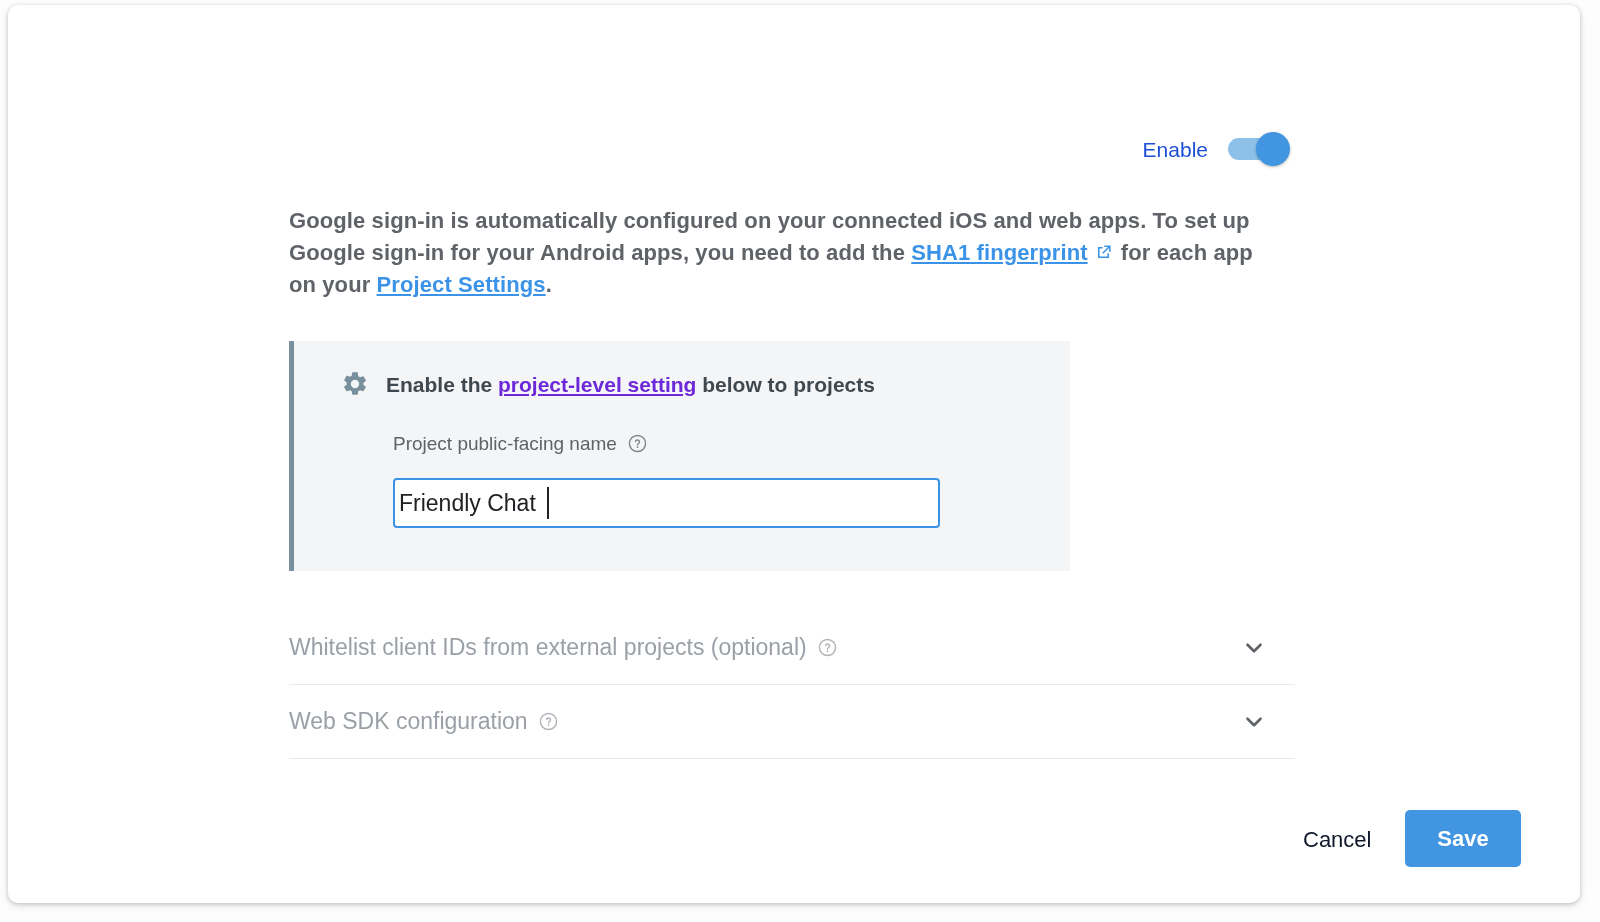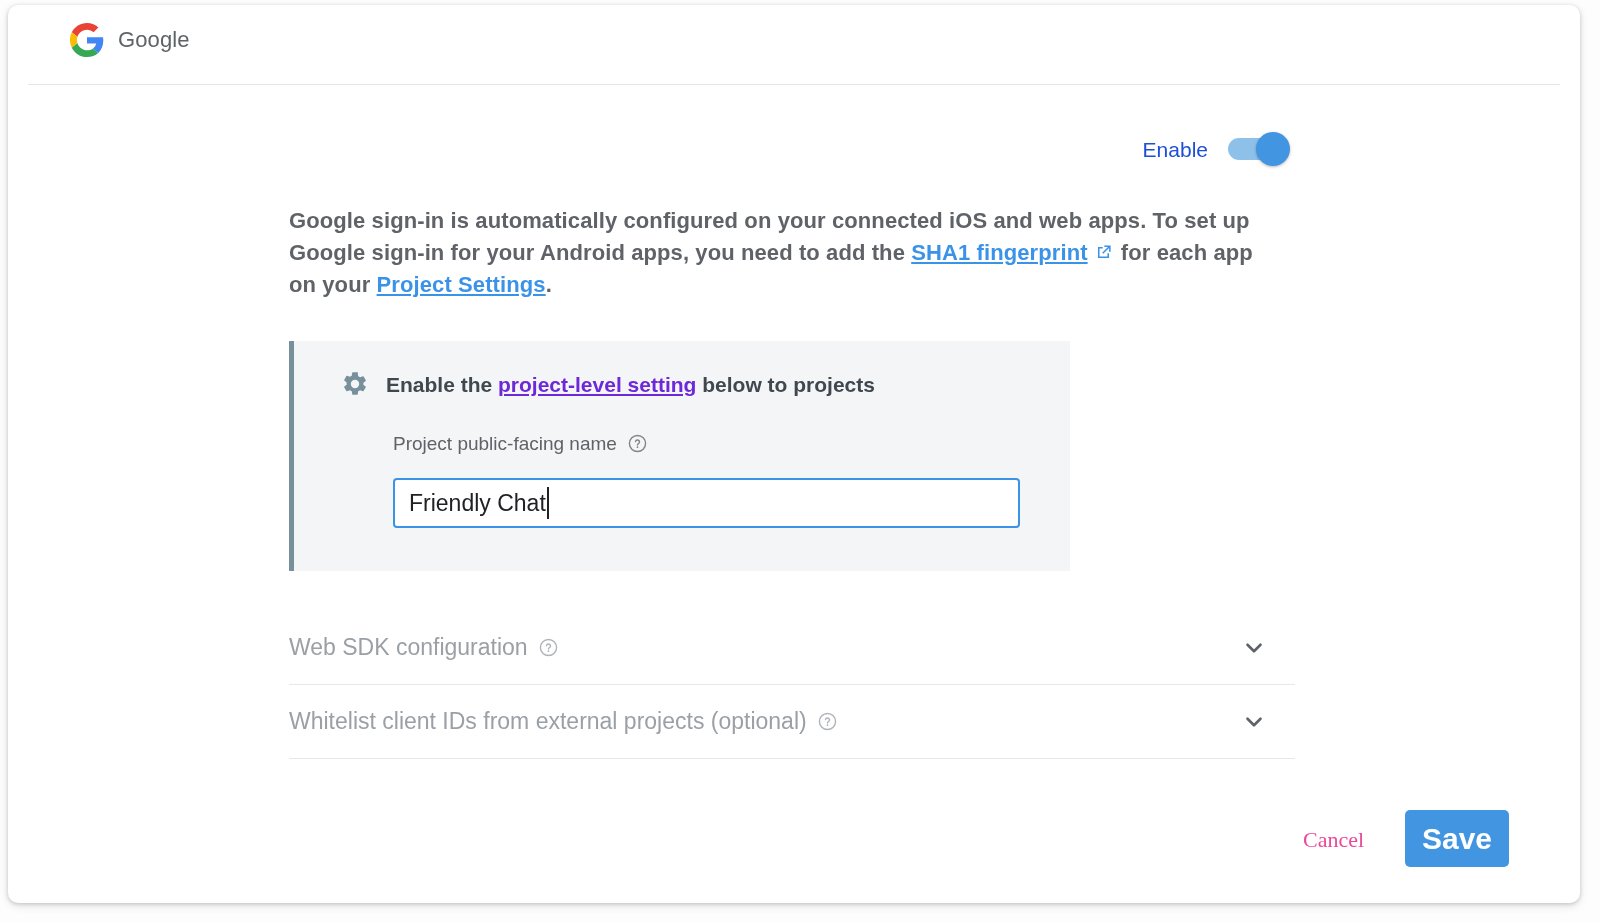--- a/index.html
+++ b/index.html
@@ -164,30 +164,30 @@
     color: #5f6368;
     line-height: 1;
     text-align: center;
   }
   .help-icon { width: 19px; height: 19px; display:block; flex:none; }
 
   .text-input {
     position: absolute;
     left: 99px;
     top: 137px;
-    width: 627px;
+    width: 547px;
     height: 50px;
     box-sizing: border-box;
     border: 2px solid #3b93e8;
     border-radius: 4px;
     background: #ffffff;
     font-family: "Liberation Sans", sans-serif;
     font-size: 23px;
     color: #202124;
-    padding: 0 14px;
+    padding: 0 4px;
     outline: none;
   }
   .caret {
     position: absolute;
     left: 253px;
     top: 146px;
     width: 2px;
     height: 32px;
     background: #202124;
   }
@@ -219,64 +219,50 @@
   }
   .acc-help { width: 19px; height: 19px; display:block; flex:none; }
   .chevron { width: 26px; height: 26px; display:block; margin-right: 28px; }
 
   
   .cancel-btn {
     position: absolute;
     left: 1287px;
     top: 818px;
     font-size: 22px;
-    color: #ec4899;
+    color: #0f172a;
     background: transparent;
     border: none;
-    font-family: Liberation Serif, serif;
+    font-family: Liberation Sans, sans-serif;
     padding: 6px 8px;
     cursor: pointer;
     line-height: 1;
   }
   .save-btn {
     position: absolute;
     left: 1397px;
     top: 805px;
-    width: 104px;
+    width: 116px;
     height: 57px;
     background: #4195e1;
     color: #ffffff;
-    font-size: 30px;
+    font-size: 22px;
     font-weight: bold;
     border: none;
     border-radius: 5px;
     font-family: "Liberation Sans", sans-serif;
     cursor: pointer;
   }
 </style>
 </head>
 <body>
 
 <div id="root">
   <div class="card">
 
-    <div class="card-header">
-      <div class="header-inner">
-        <span>
-          <svg class="google-logo" viewBox="0 0 48 48" xmlns="http://www.w3.org/2000/svg">
-            <path fill="#EA4335" d="M24 9.5c3.54 0 6.71 1.22 9.21 3.6l6.85-6.85C35.9 2.38 30.47 0 24 0 14.62 0 6.51 5.38 2.56 13.22l7.98 6.19C12.43 13.72 17.74 9.5 24 9.5z"></path>
-            <path fill="#4285F4" d="M46.98 24.55c0-1.57-.15-3.09-.38-4.55H24v9.02h12.94c-.58 2.96-2.26 5.48-4.78 7.18l7.73 6c4.51-4.18 7.09-10.36 7.09-17.65z"></path>
-            <path fill="#FBBC05" d="M10.53 28.59c-.48-1.45-.76-2.99-.76-4.59s.27-3.14.76-4.59l-7.98-6.19C.92 16.46 0 20.12 0 24c0 3.88.92 7.54 2.56 10.78l7.97-6.19z"></path>
-            <path fill="#34A853" d="M24 48c6.48 0 11.93-2.13 15.89-5.81l-7.73-6c-2.15 1.45-4.92 2.3-8.16 2.3-6.26 0-11.57-4.22-13.47-9.91l-7.98 6.19C6.51 42.62 14.62 48 24 48z"></path>
-          </svg>
-        </span>
-        <span class="provider-title">Google</span>
-      </div>
-      <div class="header-rule"></div>
-    </div>
 
     <div class="enable-row">
       <span class="enable-label">Enable</span>
       <div class="toggle">
         <div class="knob"></div>
       </div>
     </div>
 
     <div class="description">
       <span>Google sign-in is automatically configured on your connected iOS and web apps. To set up Google sign-in for your Android apps, you need to add the </span><a class="link" href="#">SHA1 fingerprint</a><span class="ext-icon">
@@ -306,56 +292,56 @@
             <path d="M9.5 9.4a2.6 2.6 0 0 1 5.1.6c0 1.8-2.6 2.1-2.6 3.9" fill="none" stroke="#80868b" stroke-width="1.8" stroke-linecap="round"></path>
           </svg>
         </span>
       </div>
 
       <input class="text-input" type="text" value="Friendly Chat" style="">
       <div class="caret"></div>
     </div>
 
     <div class="accordions">
+
+      <div class="acc-row">
+        <div class="acc-left">
+          <span class="acc-title">Whitelist client IDs from external projects (optional)</span>
+          <span>
+            <svg class="acc-help" viewBox="0 0 24 24" xmlns="http://www.w3.org/2000/svg">
+              <circle cx="12" cy="12" r="10.2" fill="none" stroke="#b0b4b8" stroke-width="1.8"></circle>
+              <path d="M12 16.6v.02" stroke="#b0b4b8" stroke-width="2.2" stroke-linecap="round"></path>
+              <path d="M9.5 9.4a2.6 2.6 0 0 1 5.1.6c0 1.8-2.6 2.1-2.6 3.9" fill="none" stroke="#b0b4b8" stroke-width="1.8" stroke-linecap="round"></path>
+            </svg>
+          </span>
+        </div>
+        <span>
+          <svg class="chevron" viewBox="0 0 24 24" xmlns="http://www.w3.org/2000/svg">
+            <path d="M6 9l6 6 6-6" fill="none" stroke="#5f6368" stroke-width="2.4" stroke-linecap="round" stroke-linejoin="round"></path>
+          </svg>
+        </span>
+      </div>
 
       <div class="acc-row">
         <div class="acc-left">
           <span class="acc-title">Web SDK configuration</span>
           <span>
             <svg class="acc-help" viewBox="0 0 24 24" xmlns="http://www.w3.org/2000/svg">
               <circle cx="12" cy="12" r="10.2" fill="none" stroke="#b0b4b8" stroke-width="1.8"></circle>
               <path d="M12 16.6v.02" stroke="#b0b4b8" stroke-width="2.2" stroke-linecap="round"></path>
               <path d="M9.5 9.4a2.6 2.6 0 0 1 5.1.6c0 1.8-2.6 2.1-2.6 3.9" fill="none" stroke="#b0b4b8" stroke-width="1.8" stroke-linecap="round"></path>
             </svg>
           </span>
         </div>
         <span>
           <svg class="chevron" viewBox="0 0 24 24" xmlns="http://www.w3.org/2000/svg">
             <path d="M6 9l6 6 6-6" fill="none" stroke="#5f6368" stroke-width="2.4" stroke-linecap="round" stroke-linejoin="round"></path>
           </svg>
         </span>
       </div>
 
-      <div class="acc-row">
-        <div class="acc-left">
-          <span class="acc-title">Whitelist client IDs from external projects (optional)</span>
-          <span>
-            <svg class="acc-help" viewBox="0 0 24 24" xmlns="http://www.w3.org/2000/svg">
-              <circle cx="12" cy="12" r="10.2" fill="none" stroke="#b0b4b8" stroke-width="1.8"></circle>
-              <path d="M12 16.6v.02" stroke="#b0b4b8" stroke-width="2.2" stroke-linecap="round"></path>
-              <path d="M9.5 9.4a2.6 2.6 0 0 1 5.1.6c0 1.8-2.6 2.1-2.6 3.9" fill="none" stroke="#b0b4b8" stroke-width="1.8" stroke-linecap="round"></path>
-            </svg>
-          </span>
-        </div>
-        <span>
-          <svg class="chevron" viewBox="0 0 24 24" xmlns="http://www.w3.org/2000/svg">
-            <path d="M6 9l6 6 6-6" fill="none" stroke="#5f6368" stroke-width="2.4" stroke-linecap="round" stroke-linejoin="round"></path>
-          </svg>
-        </span>
-      </div>
-
     </div>
 
     <button class="cancel-btn">Cancel</button>
     <button class="save-btn">Save</button>
 
   </div>
 </div>
 
 </body></html>

